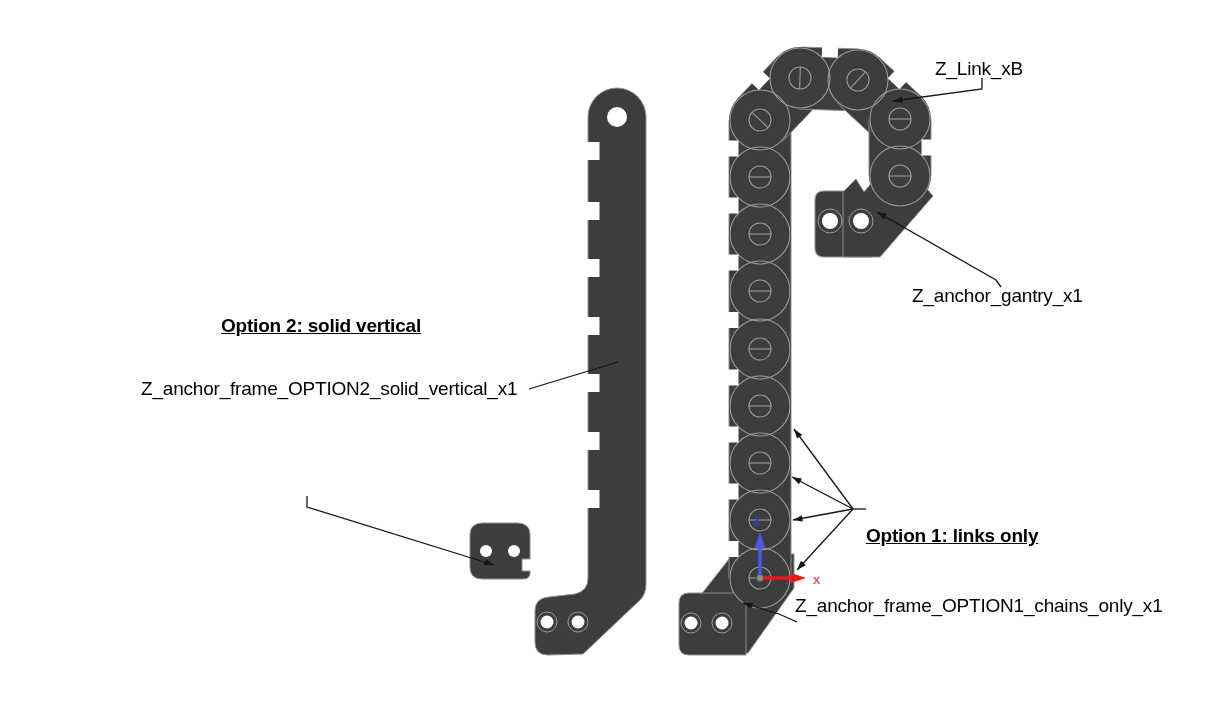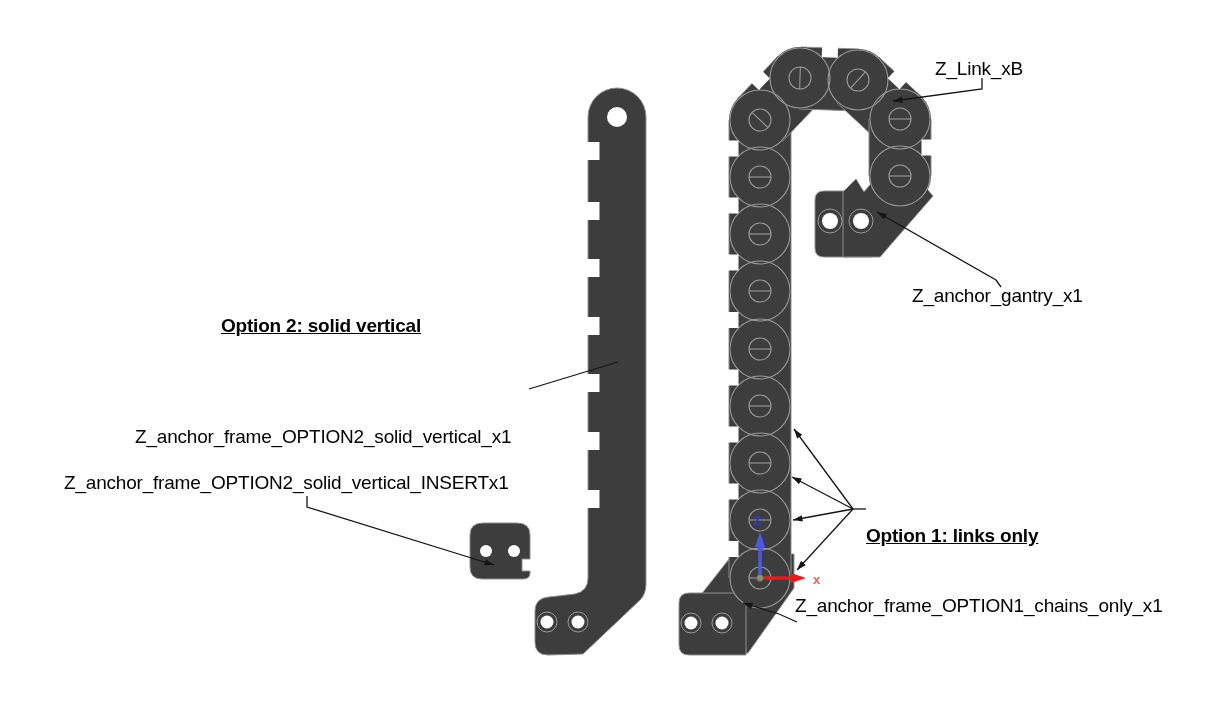--- a/index.html
+++ b/index.html
@@ -185,17 +185,16 @@
         <g>
           <polyline points="797,622 779,614 743,603" fill="none" stroke="#151515" stroke-width="1.3"></polyline>
           <polygon points="743,603 753.0204392389046,602.7157510608265 751.1502406110708,608.836401115555" fill="#151515"></polygon>
         </g>
       </g>
     </svg>
 
   <div class="lbl" style="left: 935px; top: 59px;">Z_Link_xB</div>
   <div class="lbl" style="left: 912px; top: 286px;">Z_anchor_gantry_x1</div>
   <div class="lbl b u" style="left: 221px; top: 300px; margin-top: 16px;">Option 2: solid vertical</div>
-  <div class="lbl" style="left: 135px; top: 379px; margin-top: 48px;">Z_anchor_frame_OPTION2_solid_vertical_x1</div>
-  <div class="lbl" style="left: 64px; top: 473px;">Z_anchor_frame_OPTION2_solid_vertical_INSERTx1</div>
+  <div class="lbl" style="left: 141px; top: 379px;">Z_anchor_frame_OPTION2_solid_vertical_x1</div>
   <div class="lbl b u" style="left: 866px; top: 526px;">Option 1: links only</div>
   <div class="lbl" style="left: 795px; top: 596px;">Z_anchor_frame_OPTION1_chains_only_x1</div>
 </div>
 
 </body></html>

